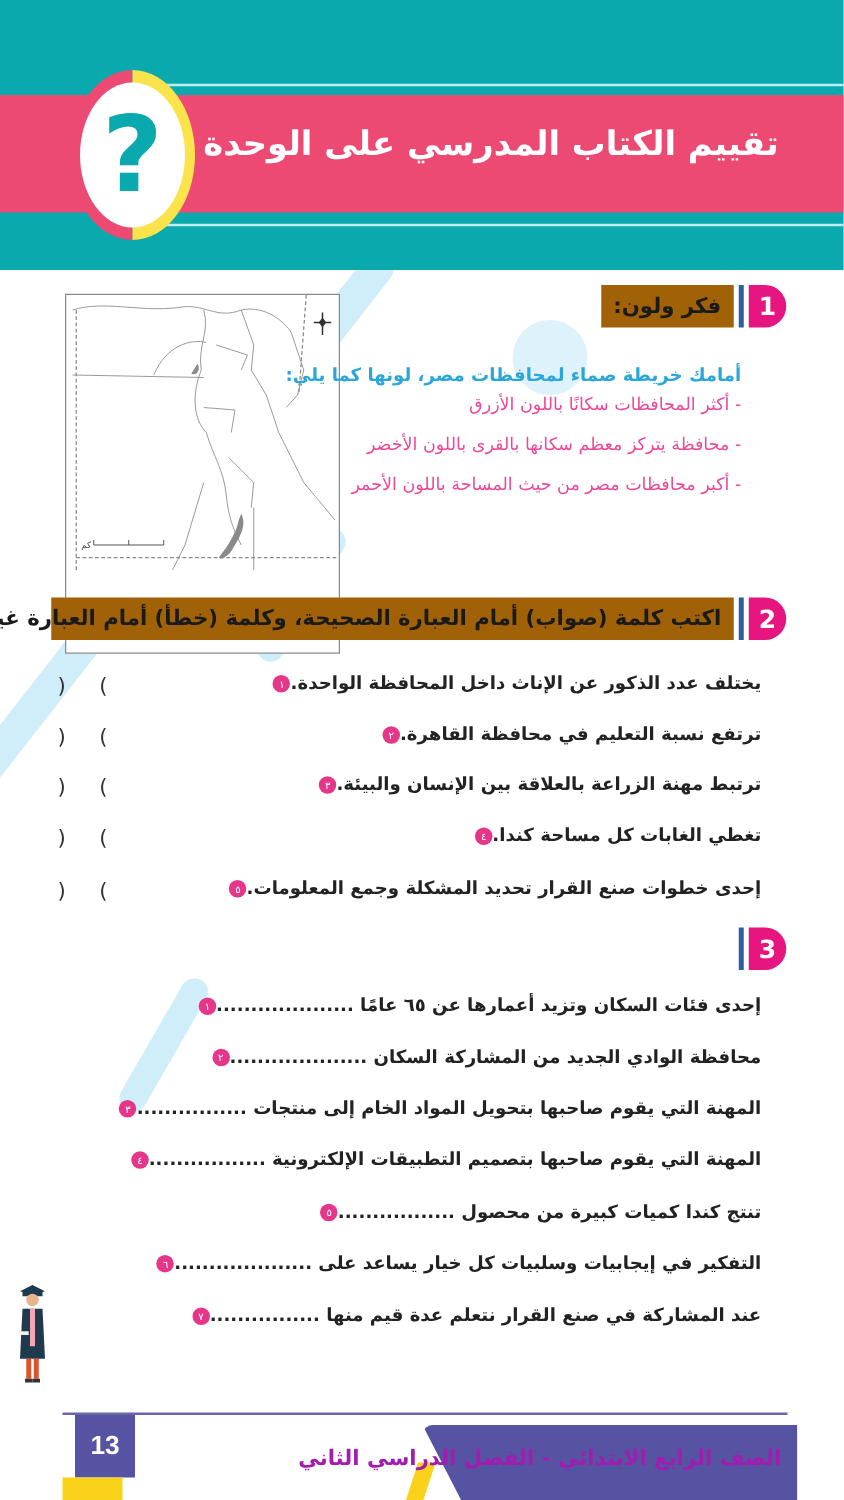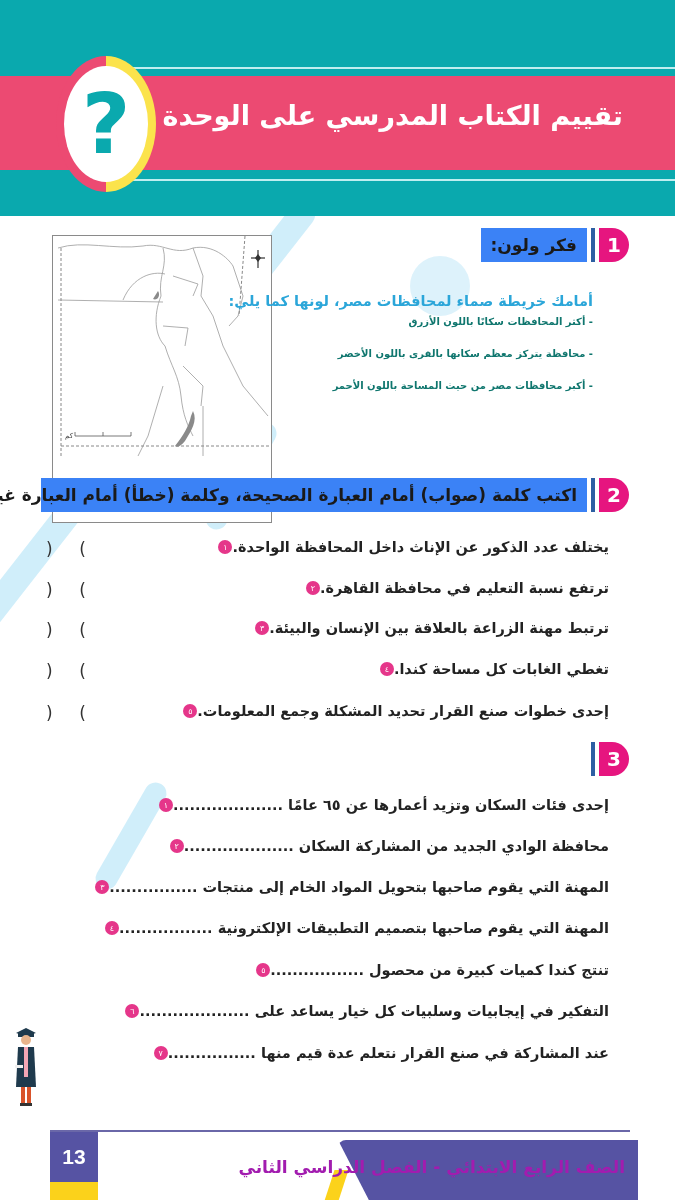--- a/index.html
+++ b/index.html
@@ -22,40 +22,40 @@
   .q-badge .inner span { font-size: 84px; font-weight: bold; color: #0aa9ae; line-height: 1; font-family: "DejaVu Sans", sans-serif; }
 
   
   .watermark { position: absolute; left: 0; top: 216px; width: 675px; height: 880px; pointer-events: none; overflow: hidden; }
   .watermark .stroke { position: absolute; background: rgba(120, 205, 240, 0.35); border-radius: 20px; }
 
   
   .sec-head { position: absolute; display: flex; flex-direction: row-reverse; align-items: center; }
   .sec-num { width: 30px; height: 34px; background: #e6157f; color: #ffffff; font-weight: bold; font-size: 20px; display: flex; align-items: center; justify-content: center; border-radius: 0 18px 18px 0; }
   .sec-bar { width: 4px; height: 34px; background: #2d5fa3; margin: 0 4px; }
-  .sec-title { background: #3b82f6; height: 34px; padding: 0 10px; display: flex; align-items: center; font-size: 17px; font-weight: bold; direction: rtl; white-space: nowrap; color: #1a1a1a; }
+  .sec-title { background: #a16207; height: 34px; padding: 0 10px; display: flex; align-items: center; font-size: 17px; font-weight: bold; direction: rtl; white-space: nowrap; color: #1a1a1a; }
 
   
   .map { position: absolute; left: 52px; top: 235px; width: 220px; height: 288px; border: 1.5px solid #8a8a8a; background: #fff; }
 
   .intro { position: absolute; right: 82px; top: 281px; direction: rtl; font-size: 14.5px; font-weight: bold; color: #2ba6d9; white-space: nowrap; margin-top: 12px; }
-  .bullet-line { position: absolute; right: 82px; direction: rtl; font-size: 10px; font-weight: bold; color: #0f766e; white-space: nowrap; }
+  .bullet-line { position: absolute; right: 82px; direction: rtl; font-size: 14px; font-weight: normal; color: #ec4899; white-space: nowrap; }
 
   
   .item { position: absolute; right: 66px; display: flex; flex-direction: row-reverse; align-items: center; direction: rtl; }
   .item .num { width: 14px; height: 14px; border-radius: 50%; background: #e5368a; color: #fff; font-size: 8px; display: flex; align-items: center; justify-content: center; margin-left: 4px; flex-shrink: 0; }
   .item .txt { font-size: 14.5px; font-weight: bold; color: #222; white-space: nowrap; direction: rtl; }
   .paren { position: absolute; left: 46px; width: 40px; display: flex; justify-content: space-between; font-size: 17px; color: #333; }
 
   
   .mascot { position: absolute; left: 12px; top: 1025px; width: 28px; height: 84px; }
 
   
   .footer-line { position: absolute; left: 50px; top: 1130px; width: 580px; height: 2px; background: #6a67a8; }
-  .page-box { position: absolute; left: 50px; top: 1132px; width: 48px; height: 50px; background: #5653a3; color: #fff; font-size: 21px; font-weight: bold; display: flex; align-items: center; justify-content: center; font-family: "Liberation Sans", sans-serif; }
+  .page-box { position: absolute; left: 60px; top: 1132px; width: 48px; height: 50px; background: #5653a3; color: #fff; font-size: 21px; font-weight: bold; display: flex; align-items: center; justify-content: center; font-family: "Liberation Sans", sans-serif; }
   .page-yellow { position: absolute; left: 50px; top: 1182px; width: 48px; height: 18px; background: #fbd21b; }
   .footer-yellow { position: absolute; left: 328px; top: 1170px; width: 14px; height: 40px; background: #fbd21b; transform: skewX(-18deg); }
   .footer-band { position: absolute; left: 338px; top: 1140px; width: 300px; height: 70px; background: #5653a3; border-top-left-radius: 8px; transform-origin: top left; clip-path: polygon(0 0, 100% 0, 100% 100%, 12% 100%); }
   .footer-text { position: absolute; right: 50px; top: 1157px; direction: rtl; color: #a21caf; font-size: 17px; font-weight: bold; white-space: nowrap; }
 </style>
 </head>
 <body>
 
 <div class="header">
   <div class="line top"></div>

